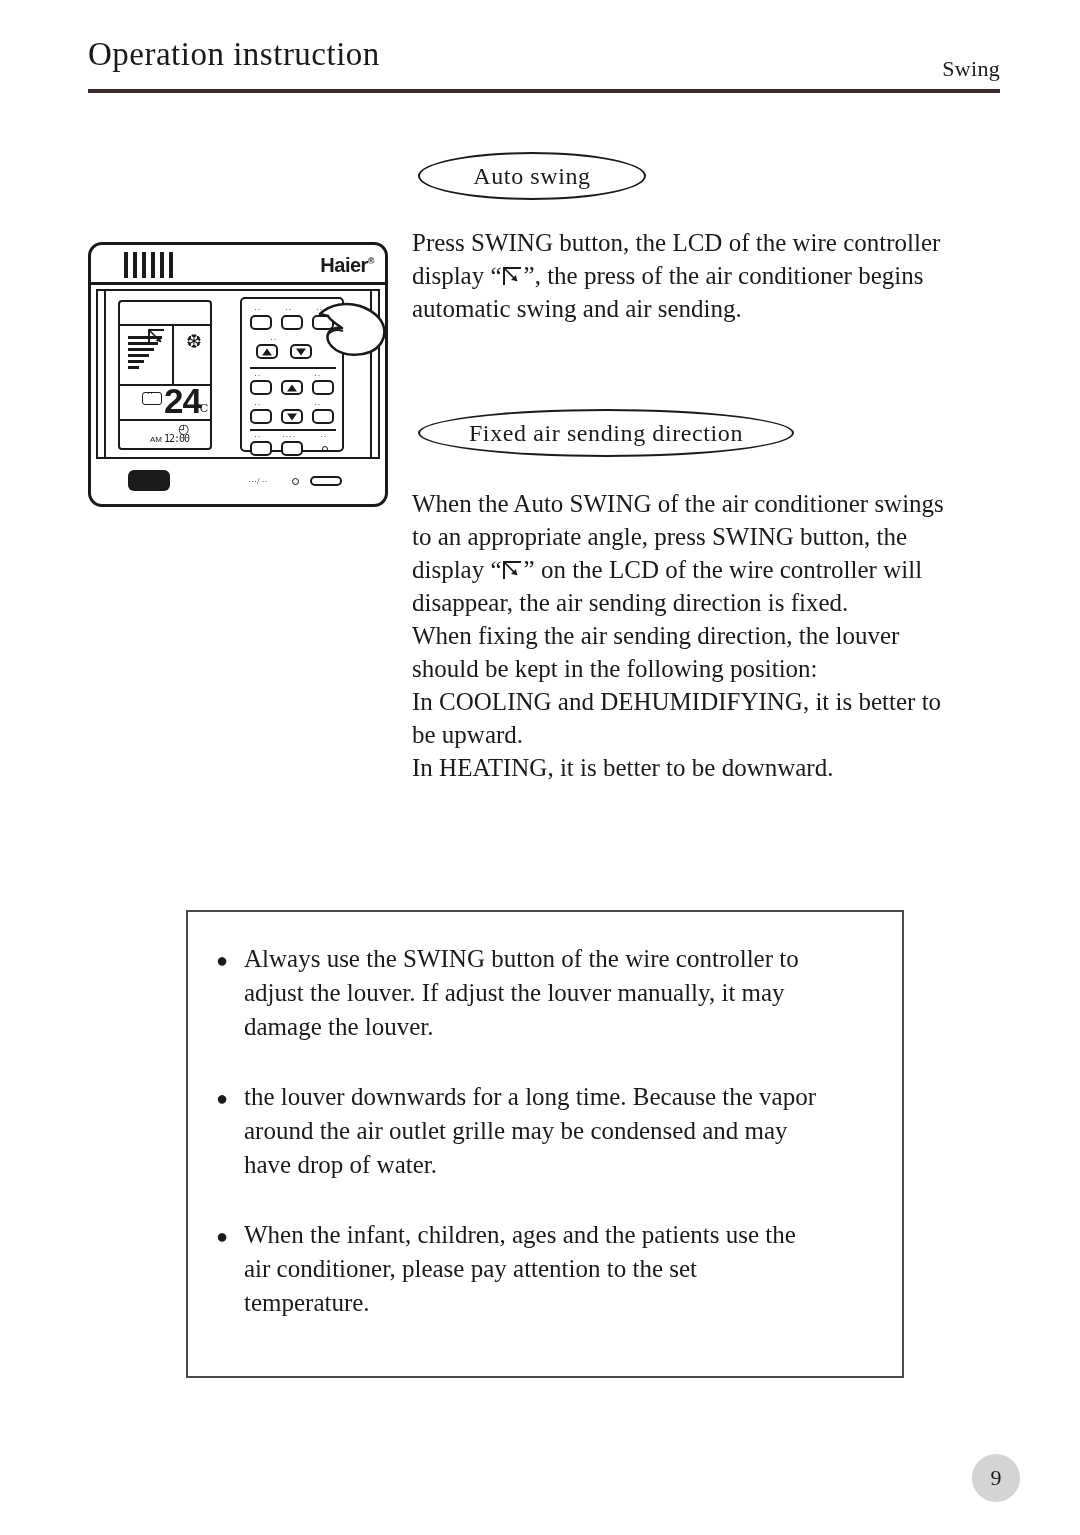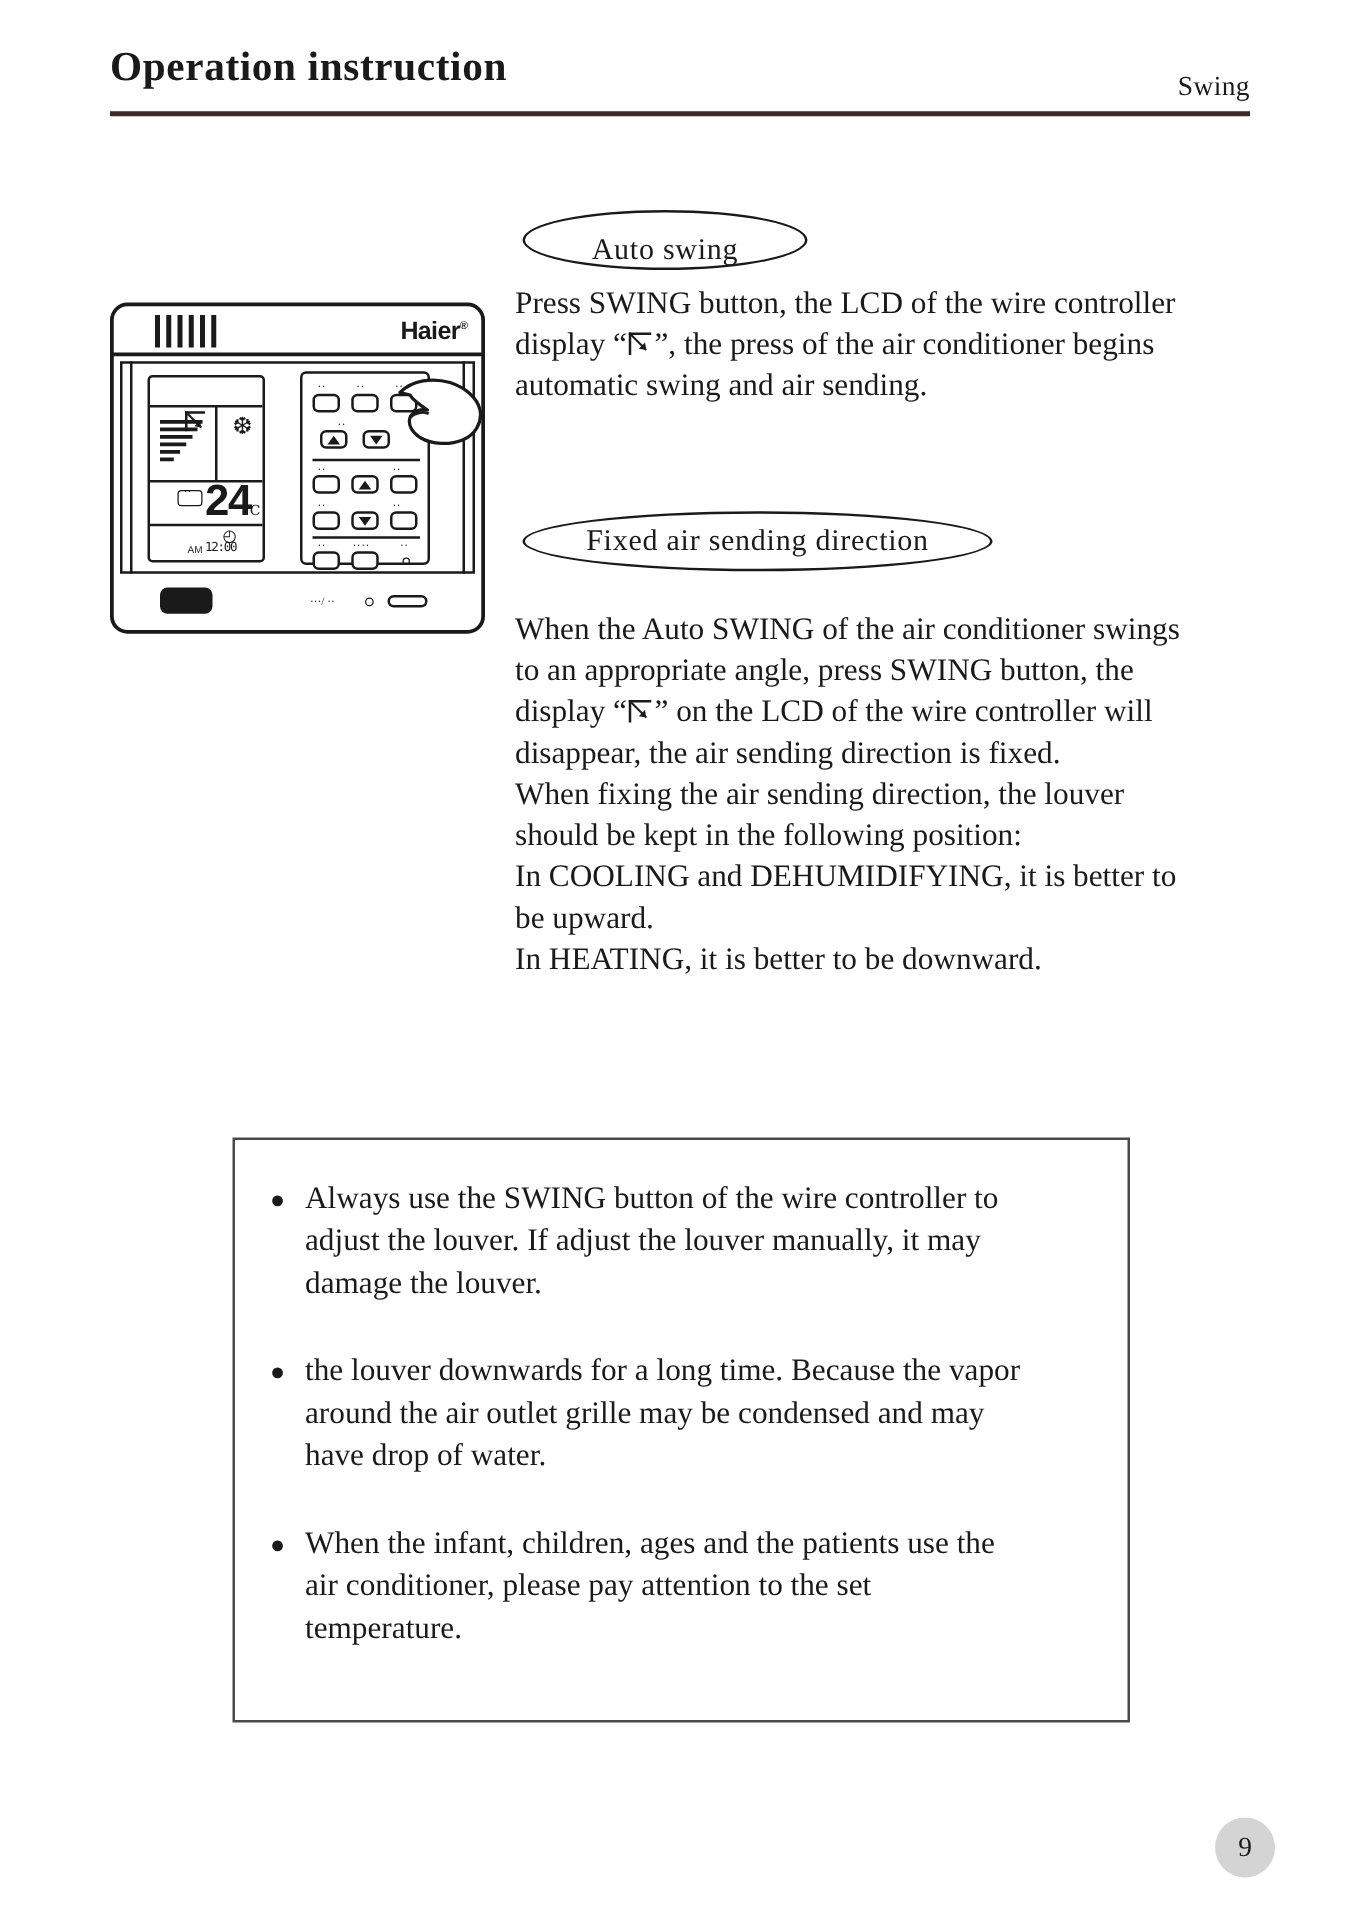--- a/index.html
+++ b/index.html
@@ -22,21 +22,21 @@
     left: 88px;
     top: 36px;
     width: 912px;
     height: 58px;
   }
   #header-title {
     position: absolute;
     left: 0;
     top: 0;
     font-size: 33px;
-    font-weight: bold;
+    font-weight: normal;
     letter-spacing: 0.5px;
     white-space: nowrap;
   }
   #header-section {
     position: absolute;
     right: 0;
     top: 20px;
     font-size: 22px;
     letter-spacing: 0.3px;
     white-space: nowrap;
@@ -60,24 +60,23 @@
     justify-content: center;
     box-sizing: border-box;
   }
   .oval span {
     font-size: 24px;
     letter-spacing: 0.6px;
     white-space: nowrap;
   }
   #oval-auto-swing {
     left: 418px;
-    top: 168px;
+    top: 152px;
     width: 228px;
     height: 48px;
-    align-items: flex-end;
   }
   #oval-fixed-dir {
     left: 418px;
     top: 409px;
     width: 376px;
     height: 48px;
   }
 
   
   .body-par {

